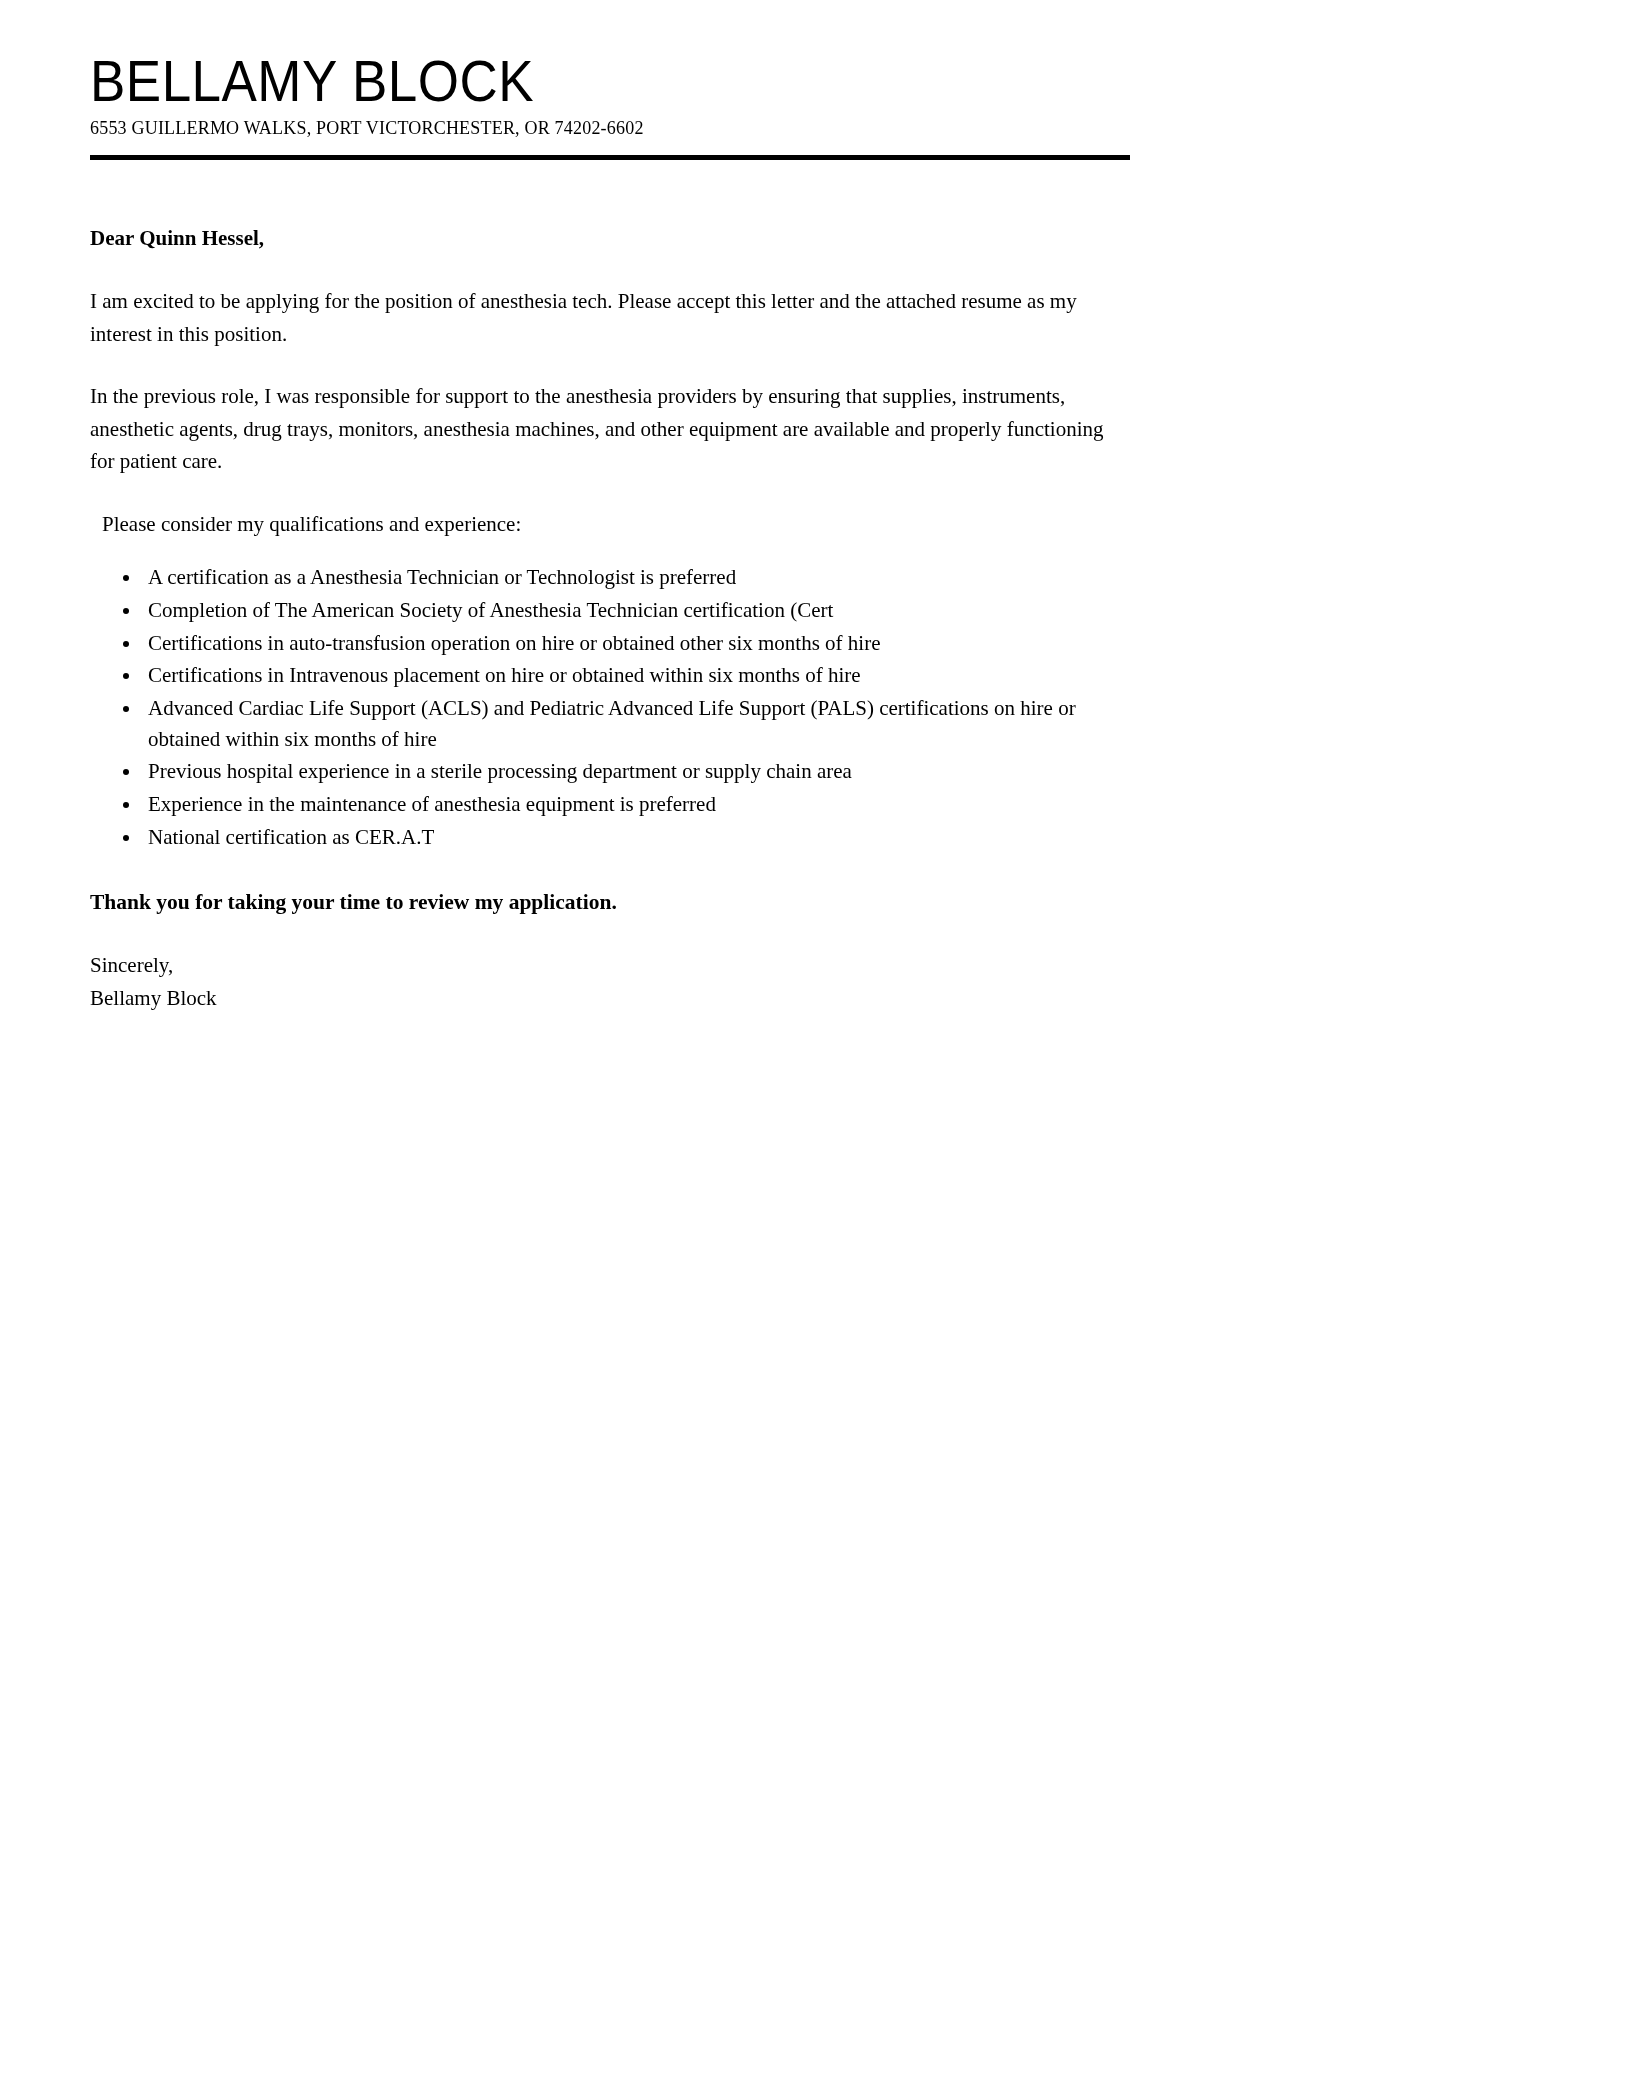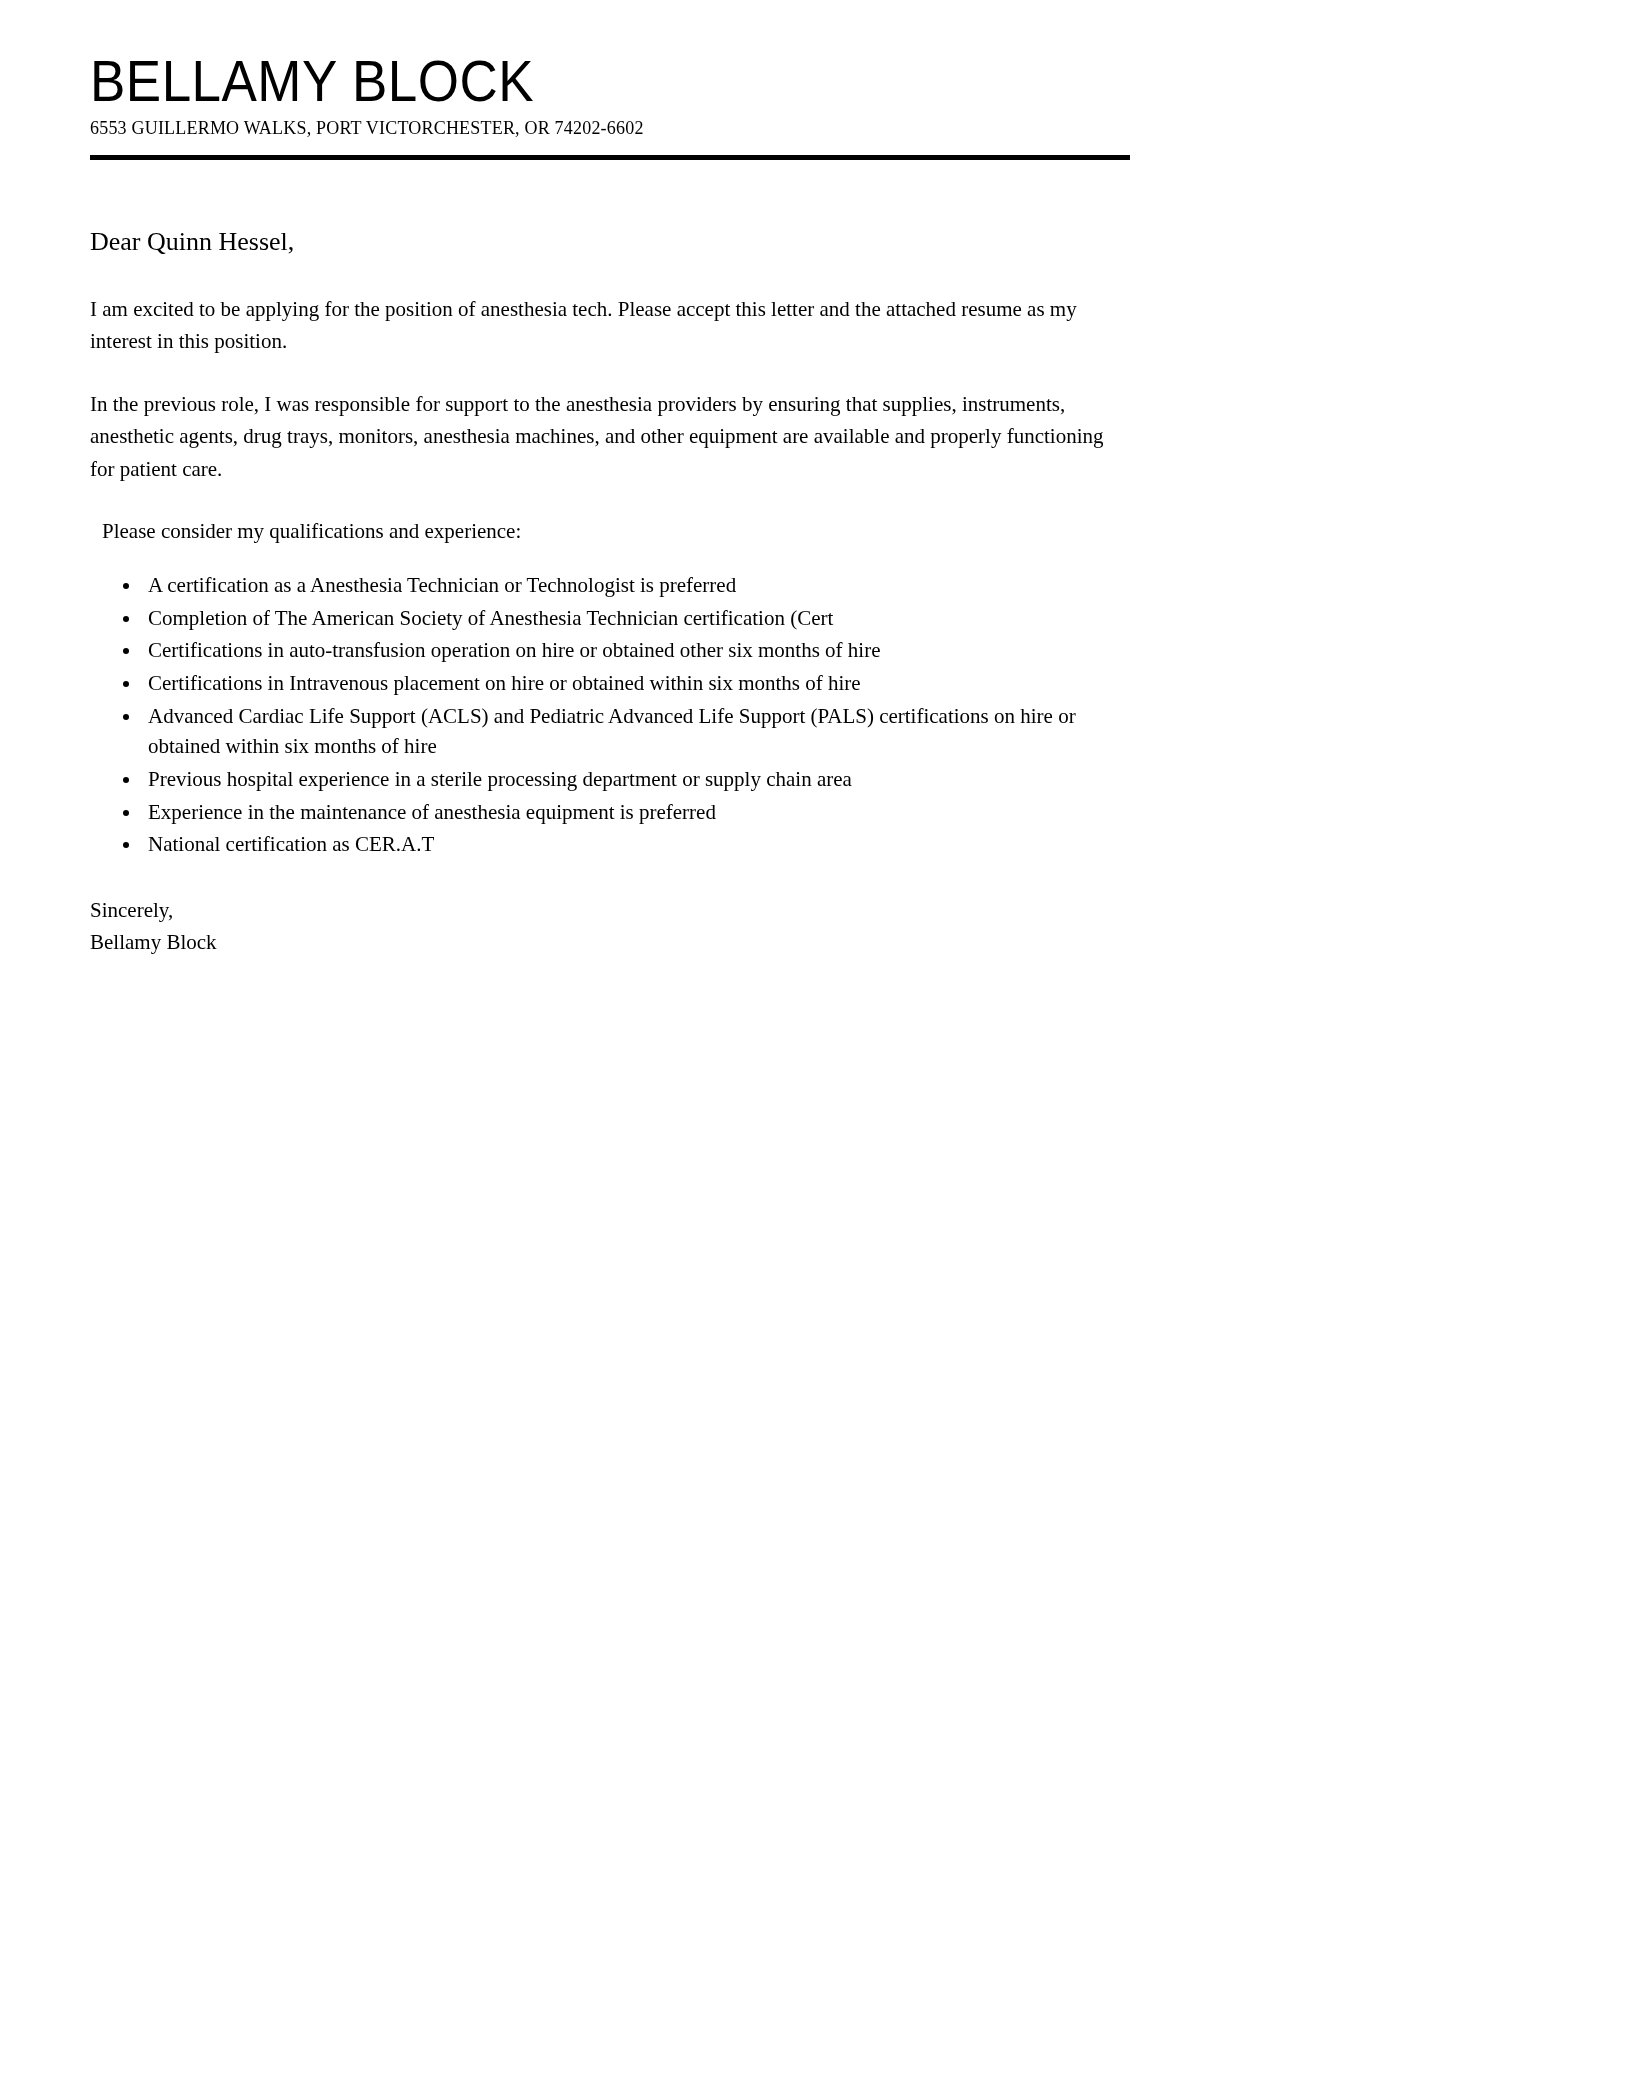--- a/index.html
+++ b/index.html
@@ -60,22 +60,22 @@
 
   
   .body {
     width: 1040px;
     margin-top: 62px;
     font-size: 21px;
     line-height: 1.55;
   }
 
   .salutation {
-    font-weight: normal;
-    font-size: 26px;
+    font-weight: bold;
+    font-size: 21px;
     margin: 0 0 30px 0;
   }
 
   .para {
     margin: 0 0 30px 0;
     font-size: 21px;
     line-height: 1.55;
   }
 
   .para.lead-in {
@@ -137,20 +137,21 @@
       <li>A certification as a Anesthesia Technician or Technologist is preferred</li>
       <li>Completion of The American Society of Anesthesia Technician certification (Cert</li>
       <li>Certifications in auto-transfusion operation on hire or obtained other six months of hire</li>
       <li>Certifications in Intravenous placement on hire or obtained within six months of hire</li>
       <li>Advanced Cardiac Life Support (ACLS) and Pediatric Advanced Life Support (PALS) certifications on hire or obtained within six months of hire</li>
       <li>Previous hospital experience in a sterile processing department or supply chain area</li>
       <li>Experience in the maintenance of anesthesia equipment is preferred</li>
       <li>National certification as CER.A.T</li>
     </ul>
 
+    <p class="closing-bold">Thank you for taking your time to review my application.</p>
 
     <div class="signature">
       <span class="sig-line">Sincerely,</span>
       <span class="sig-line">Bellamy Block</span>
     </div>
 
   </div>
 </div>
 
 </body></html>

